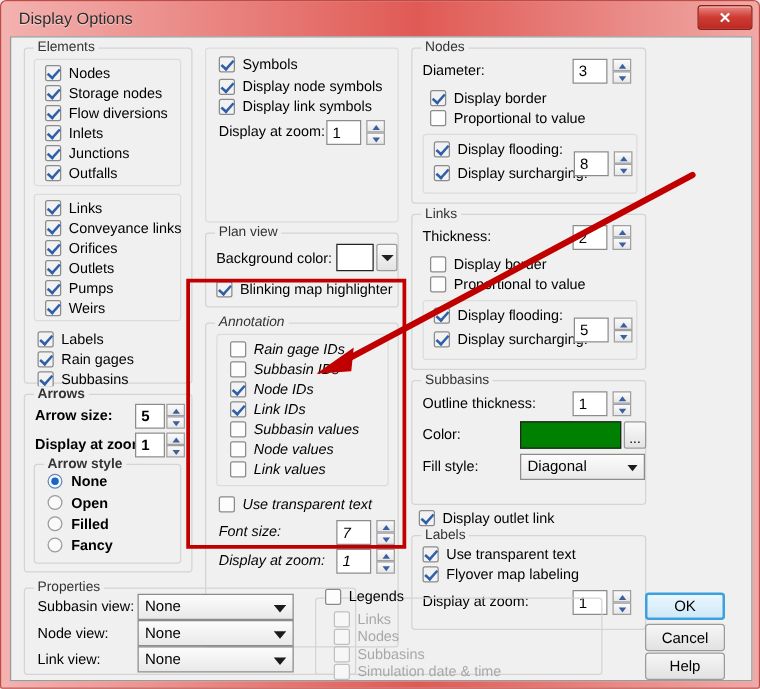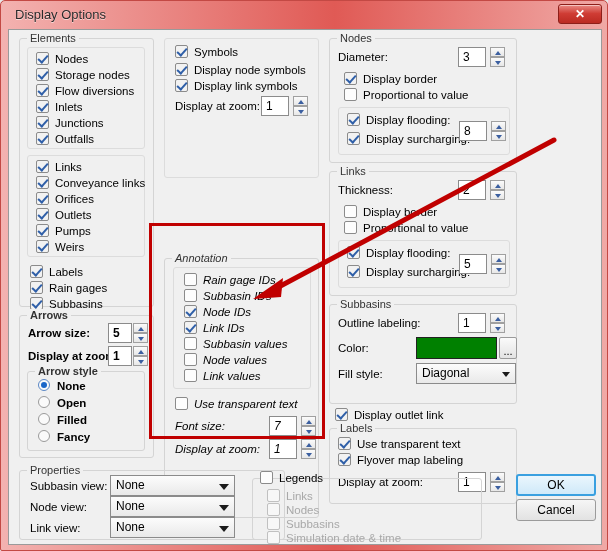--- a/index.html
+++ b/index.html
@@ -88,21 +88,21 @@
   .combo .arw{position:absolute;right:5px;top:8px;width:0;height:0;
       border-left:5px solid transparent;border-right:5px solid transparent;border-top:6px solid #1b1b1b;}
   .combo.sm .arw{border-left-width:4px;border-right-width:4px;border-top-width:5px;top:8px;}
 
   
   .btn-sm{position:absolute;box-sizing:border-box;
       background:linear-gradient(to bottom,#fafafa,#e3e3e3);
       border:1px solid #9a9a9a;border-radius:2px;text-align:center;font-size:11px;}
 
   
-  .btn{position:absolute;box-sizing:border-box;width:80px;height:22px;
+  .btn{position:absolute;box-sizing:border-box;width:64px;height:22px;
       background:linear-gradient(to bottom,#f6f6f6,#e2e2e2);
       border:1px solid #9b9b9b;border-radius:3px;
       text-align:center;line-height:20px;font-size:12px;cursor:pointer;}
   .btn.def{border:2px solid #3aa0e0;background:linear-gradient(to bottom,#eaf6fd,#cfe9f9);line-height:18px;}
 
   .lbltxt{position:absolute;font-size:11.5px;white-space:nowrap;}
 
   
   #hl-box{position:absolute;left:148px;top:222px;width:176px;height:216px;
       box-sizing:border-box;border:3px solid #c00000;pointer-events:none;}
@@ -257,20 +257,32 @@
         <div class="up">
             <i></i>
           </div>
         <div class="dn">
             <i></i>
           </div>
       </div>
 
     </div>
 
+    <div class="grp" style="left:155px;top:156px;width:155px;height:60px;">
+      <span class="grp-label">Plan view</span>
+      <div class="lbltxt" style="left:8px;top:14px;">Background color:</div>
+      <div class="swatch" style="left:104px;top:8px;width:30px;height:22px;background:#ffffff;"></div>
+      <div class="btn-sm" style="left:136px;top:8px;width:17px;height:22px;">
+        <span style="position:absolute;left:3px;top:8px;width:0;height:0;border-left:5px solid transparent;border-right:5px solid transparent;border-top:5px solid #222;"></span>
+      </div>
+      <div class="row" style="left:8px;top:38px;">
+        <span class="cb on"></span>
+        <span class="lbl">Blinking map highlighter</span>
+      </div>
+    </div>
 
     <div class="grp" style="left:155px;top:228px;width:155px;height:260px;font-style:italic;">
       <span class="grp-label">Annotation</span>
 
       <div class="panel" style="left:8px;top:8px;width:138px;height:122px;">
         <div class="row" style="left:10px;top:5px;">
           <span class="cb"></span>
           <span class="lbl">Rain gage IDs</span>
         </div>
         <div class="row" style="left:10px;top:21px;">
@@ -404,21 +416,21 @@
             </div>
           <div class="dn">
               <i></i>
             </div>
         </div>
       </div>
     </div>
 
     <div class="grp" style="left:320px;top:274px;width:188px;height:100px;">
       <span class="grp-label">Subbasins</span>
-      <div class="lbltxt" style="left:8px;top:12px;">Outline labeling:</div>
+      <div class="lbltxt" style="left:8px;top:12px;">Outline thickness:</div>
       <div class="tf" style="left:128px;top:8px;width:28px;height:20px;">1</div>
       <div class="spin" style="left:160px;top:8px;">
         <div class="up">
             <i></i>
           </div>
         <div class="dn">
             <i></i>
           </div>
       </div>
 
@@ -497,20 +509,21 @@
         <span class="lbl">Subbasins</span>
       </div>
       <div class="row dis" style="left:14px;top:52px;">
         <span class="cb dis"></span>
         <span class="lbl">Simulation date &amp; time</span>
       </div>
     </div>
 
     <div class="btn def" style="left:507px;top:444px;">OK</div>
     <div class="btn" style="left:507px;top:469px;">Cancel</div>
+    <div class="btn" style="left:507px;top:492px;">Help</div>
 
   </div>
 
   <div id="hl-box"></div>
   <svg id="arrow-svg" viewBox="0 0 608 551">
     <line x1="553" y1="139" x2="272" y2="289" stroke="#c00000" stroke-width="5" stroke-linecap="round"></line>
     <polygon points="252,298 282,277 280,296" fill="#c00000"></polygon>
   </svg>
 
 </div>

